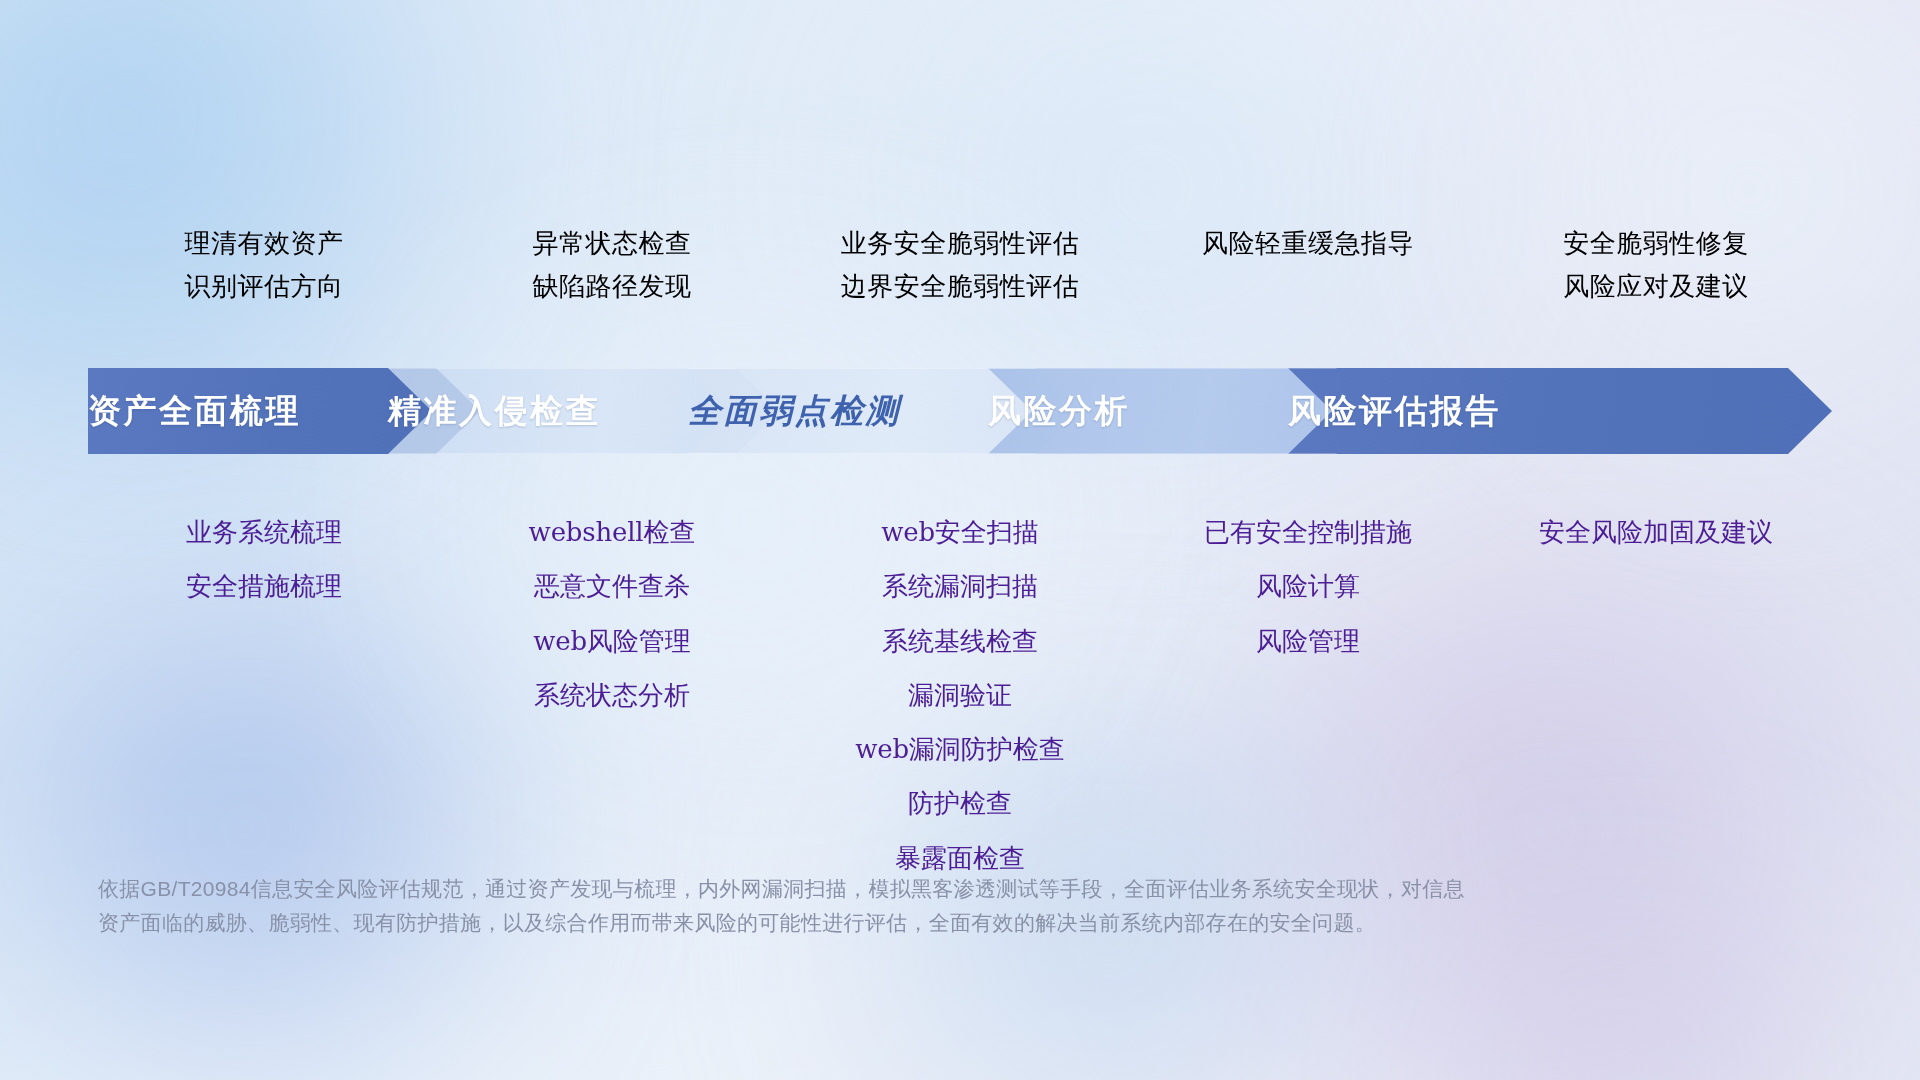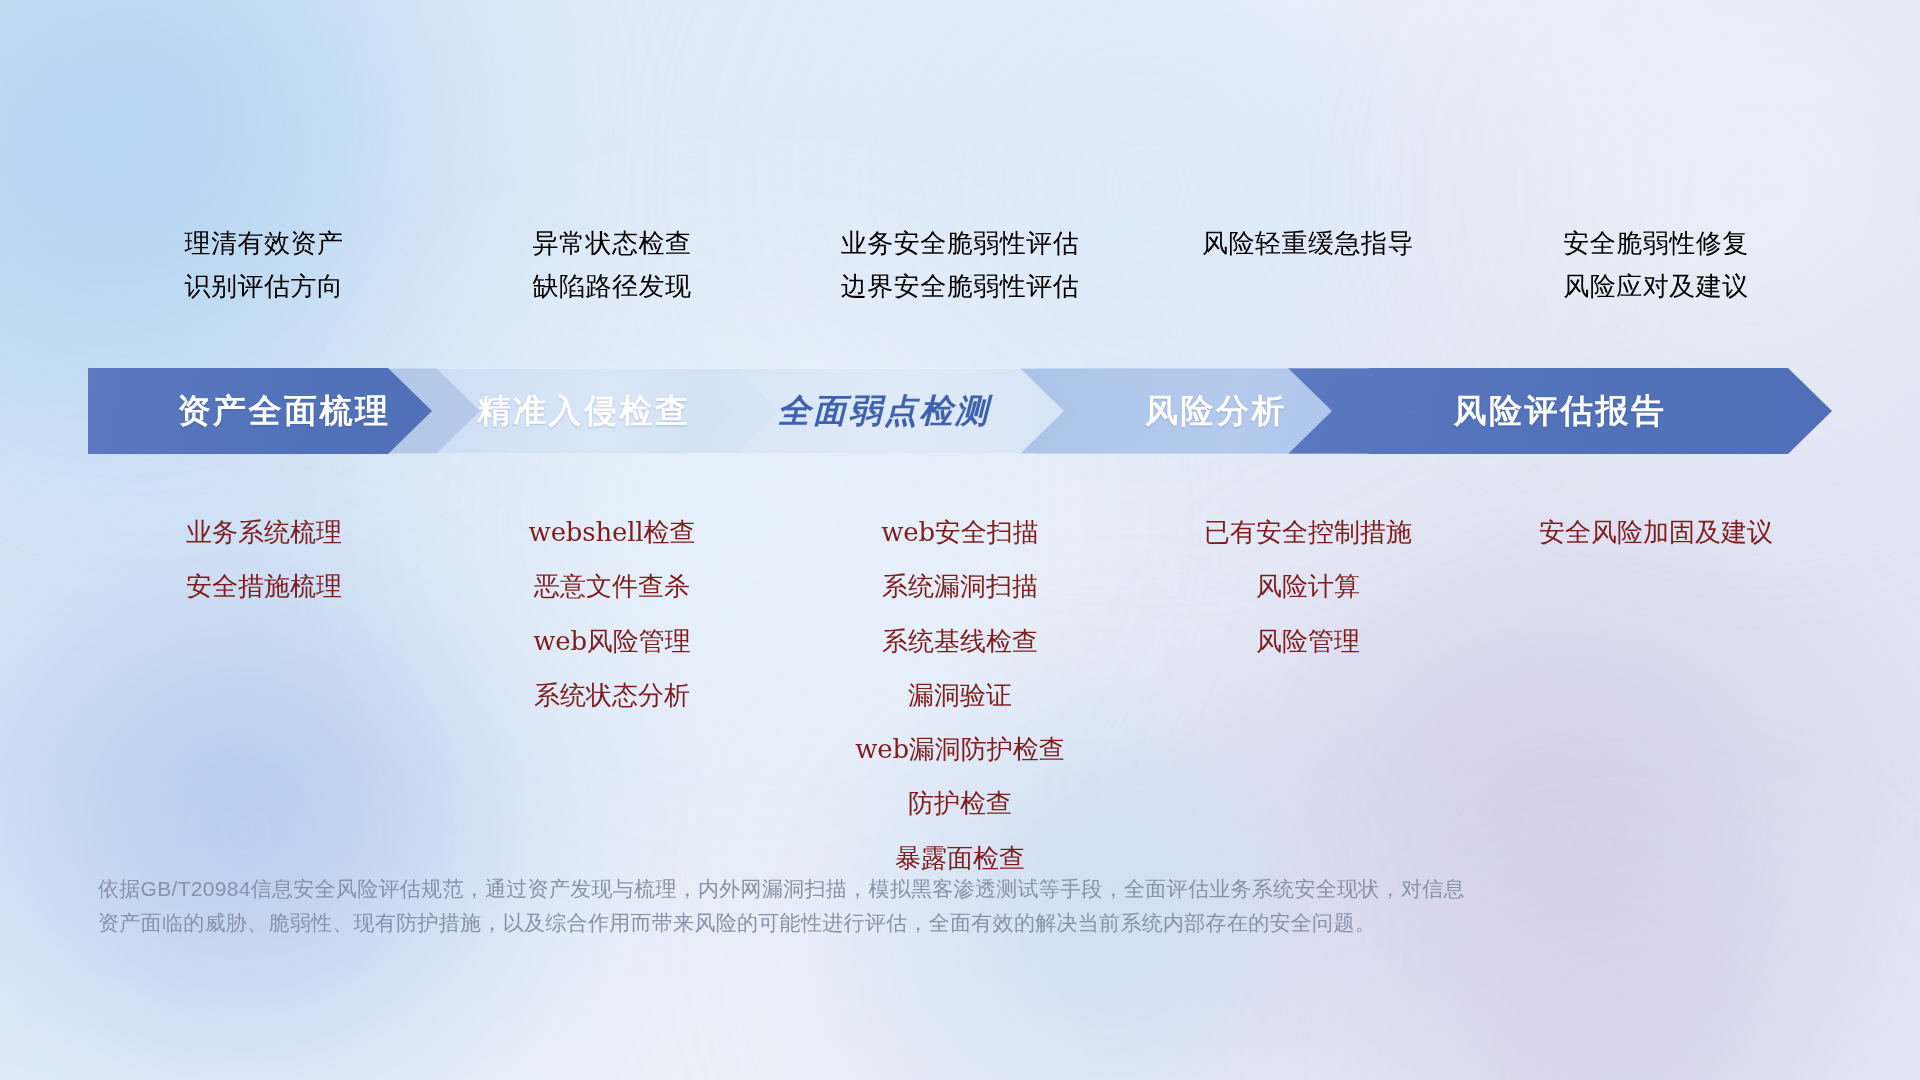--- a/index.html
+++ b/index.html
@@ -91,21 +91,20 @@
     top: 368px;
     width: 1744px;
     height: 86px;
   }
   .chev {
     position: absolute;
     top: 0;
     height: 86px;
     display: flex;
     align-items: center;
-    justify-content: center;
     box-sizing: border-box;
   }
   .chev .chev-shape {
     position: absolute;
     inset: 0;
     clip-path: polygon(0 0, calc(100% - 44px) 0, 100% 50%, calc(100% - 44px) 100%, 0 100%);
   }
   .chev.first .chev-shape {
     clip-path: polygon(0 0, calc(100% - 44px) 0, 100% 50%, calc(100% - 44px) 100%, 0 100%);
   }
@@ -135,21 +134,21 @@
     clip-path: polygon(0 0, calc(100% - 44px) 0, 100% 50%, calc(100% - 44px) 100%, 0 100%, 44px 50%);
     border: 1px solid rgba(255,255,255,.55);
     box-sizing: border-box;
     opacity: .5;
   }
 
   
   #bottom-row { top: 512px; align-items: flex-start; }
   .bot-item {
     font-size: 26px;
-    color: #7f1d1d;
+    color: #4c1d95;
     line-height: 1.55;
     margin-bottom: 14px;
     white-space: nowrap;
   }
   .bot-item b {
     font-family: "DejaVu Serif", "Liberation Serif", serif;
     font-weight: normal;
     letter-spacing: -.2px;
   }
 
@@ -220,21 +219,21 @@
         <div class="chev-edge"></div>
         <span class="chev-label txt-white">精准入侵检查</span>
       </div>
 
       <div class="chev notched" style="left:600px; width:392px;font-style:italic;">
         <div class="chev-shape fill-light" style="background:linear-gradient(100deg, rgba(212,226,244,.80) 0%, rgba(222,233,248,.78) 55%, rgba(211,225,244,.80) 100%);"></div>
         <div class="chev-edge"></div>
         <span class="chev-label txt-blue">全面弱点检测</span>
       </div>
 
-      <div class="chev notched" style="left:932px; width:392px;">
+      <div class="chev notched" style="left:900px; width:392px;">
         <div class="chev-shape fill-mid"></div>
         <div class="chev-edge"></div>
         <span class="chev-label txt-white">风险分析</span>
       </div>
 
       <div class="chev notched" style="left:1200px; width:544px;">
         <div class="chev-shape fill-dark"></div>
         <span class="chev-label txt-white">风险评估报告</span>
       </div>
 

